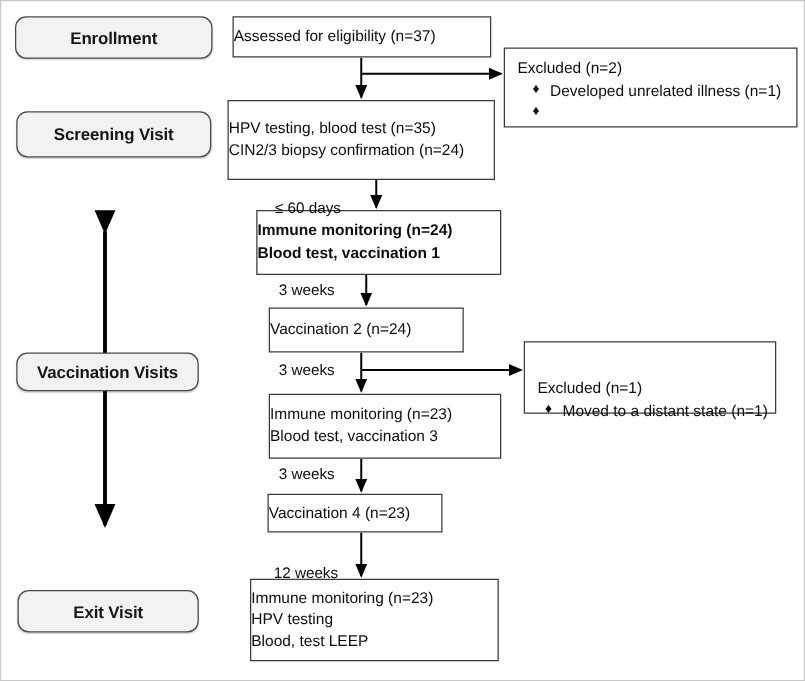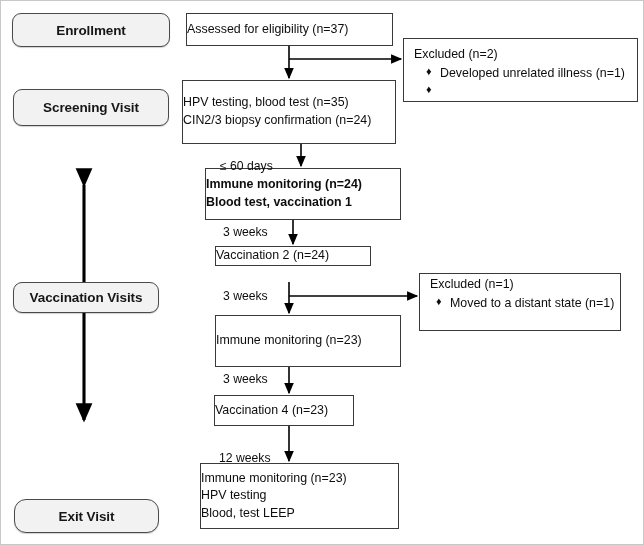--- a/index.html
+++ b/index.html
@@ -140,65 +140,66 @@
   </div>
 
   <div class="stage-box" style="left:12px; top:281px; width:146px; height:31px;">
     <span>Vaccination Visits</span>
   </div>
 
   <div class="stage-box" style="left:12px; top:88px; width:156px; height:37px;">
     <span>Screening Visit</span>
   </div>
 
-  <div class="stage-box" style="left:13px; top:498px; width:145px; height:34px;border-radius:12px;">
+  <div class="stage-box" style="left:13px; top:471px; width:145px; height:34px;">
     <span>Exit Visit</span>
   </div>
 
   <div class="node" style="left:185px; top:12px; width:207px; height:33px;">
     <span class="line">Assessed for eligibility (n=37)</span>
   </div>
 
   <div class="node" style="left:181px; top:79px; width:214px; height:64px;">
     <span class="line">HPV testing, blood test (n=35)</span>
     <span class="line">CIN2/3 biopsy confirmation (n=24)</span>
   </div>
 
   <div class="node" style="left:204px; top:167px; width:196px; height:52px;font-weight:bold;">
     <span class="line">Immune monitoring (n=24)</span>
     <span class="line">Blood test, vaccination 1</span>
   </div>
 
-  <div class="node" style="left:214px; top:245px; width:156px; height:20px;">
+  <div class="node" style="left:214px; top:245px; width:156px; height:36px;">
     <span class="line">Vaccination 2 (n=24)</span>
   </div>
 
   <div class="node" style="left:214px; top:314px; width:186px; height:52px;">
     <span class="line">Immune monitoring (n=23)</span>
+    <span class="line">Blood test, vaccination 3</span>
   </div>
 
   <div class="node" style="left:213px; top:394px; width:140px; height:31px;">
     <span class="line">Vaccination 4 (n=23)</span>
   </div>
 
   <div class="node" style="left:199px; top:462px; width:199px; height:66px;">
     <span class="line">Immune monitoring (n=23)</span>
     <span class="line">HPV testing</span>
     <span class="line">Blood, test LEEP</span>
   </div>
 
   <div class="exbox" style="left:402px; top:37px; width:235px; height:64px;">
     <div class="head">Excluded (n=2)</div>
     <ul>
       <li><span class="bullet">♦</span><span>Developed unrelated illness (n=1)</span></li>
       <li><span class="bullet">♦</span></li>
     </ul>
   </div>
 
-  <div class="exbox" style="left:418px; top:272px; width:202px; height:58px; padding-top:1px;">
+  <div class="exbox" style="left:418px; top:272px; width:202px; height:58px; padding-top:27px;">
     <div class="head">Excluded (n=1)</div>
     <ul style="padding-left:6px;">
       <li><span class="bullet">♦</span><span>Moved to a distant state (n=1)</span></li>
     </ul>
   </div>
 
   <div class="edge-label" style="left:219px; top:148px;margin-top:10px;">≤ 60 days</div>
 
   <div class="edge-label" style="left:222px; top:224px;">3 weeks</div>
 

